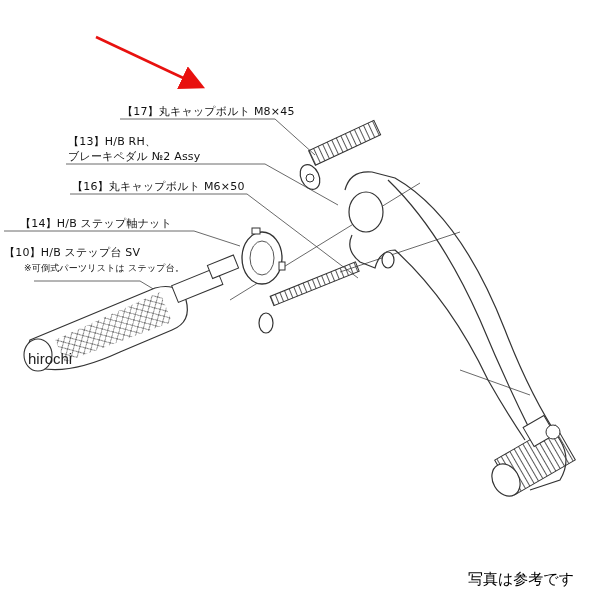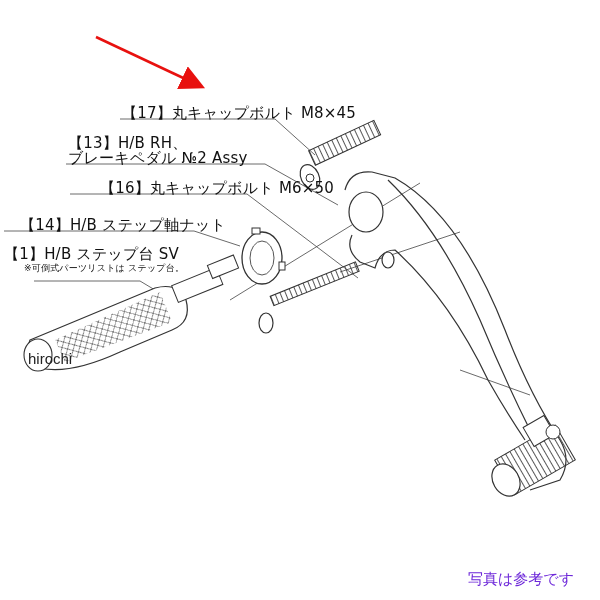--- a/index.html
+++ b/index.html
@@ -1,21 +1,21 @@
 <!DOCTYPE html>
 <html><head>
 <meta charset="utf-8">
 <style>
   html, body { margin:0; padding:0; background:#ffffff; }
   #canvas { position:relative; width:600px; height:600px; overflow:hidden; background:#ffffff; }
   svg.drawing { position:absolute; left:0; top:0; width:600px; height:600px; }
-  .label { position:absolute; font-family:"DejaVu Sans", sans-serif; font-size:15px; color:#111; white-space:nowrap; letter-spacing:0.2px; }
+  .label { position:absolute; font-family:"DejaVu Sans", sans-serif; font-size:11px; color:#111; white-space:nowrap; letter-spacing:0.2px; }
   .label.small { font-size:9px; }
   .watermark { position:absolute; font-family:"Liberation Sans", sans-serif; font-size:15px; color:#222; }
-  .caption { position:absolute; font-family:"DejaVu Sans", sans-serif; font-size:15px; color:#6d28d9; }
+  .caption { position:absolute; font-family:"DejaVu Sans", sans-serif; font-size:15px; color:#000000; }
 </style>
 </head>
 <body>
 
 <div id="canvas">
 
   <svg class="drawing" viewBox="0 0 600 600">
     <defs>
       <marker id="redhead" markerWidth="10" markerHeight="10" refX="6" refY="5" orient="auto">
         <path d="M0,0 L10,5 L0,10 z" fill="#e8110f"></path>
@@ -87,20 +87,20 @@
       <rect x="500" y="440" width="70" height="40" fill="url(#thread)" stroke="#333" transform="rotate(-30 535 460)"></rect>
       <ellipse cx="506" cy="480" rx="13" ry="17" fill="#fff" stroke="#333" stroke-width="1.2" transform="rotate(-30 506 480)"></ellipse>
       <rect x="527" y="420" width="24" height="22" fill="#fff" stroke="#333" transform="rotate(-30 539 431)"></rect>
       <circle cx="553" cy="432" r="7" fill="#fff" stroke="#333"></circle>
     </g>
   </svg>
 
   <span class="label" style="left:122px;top:104px;">【17】丸キャップボルト M8×45</span>
   <span class="label" style="left:68px;top:134px;">【13】H/B RH、</span>
   <span class="label" style="left:68px;top:149px;">ブレーキペダル №2 Assy</span>
-  <span class="label" style="left:72px;top:179px;margin-left:28px;">【16】丸キャップボルト M6×50</span>
+  <span class="label" style="left:72px;top:179px;">【16】丸キャップボルト M6×50</span>
   <span class="label" style="left:20px;top:216px;">【14】H/B ステップ軸ナット</span>
-  <span class="label" style="left:4px;top:245px;">【1】H/B ステップ台 SV</span>
+  <span class="label" style="left:4px;top:245px;">【10】H/B ステップ台 SV</span>
   <span class="label small" style="left:24px;top:262px;">※可倒式パーツリストは ステップ台。</span>
 
   <span class="watermark" style="left:28px;top:350px;">hirochi</span>
   <span class="caption" style="left:468px;top:570px;">写真は参考です</span>
 </div>
 
 </body></html>

